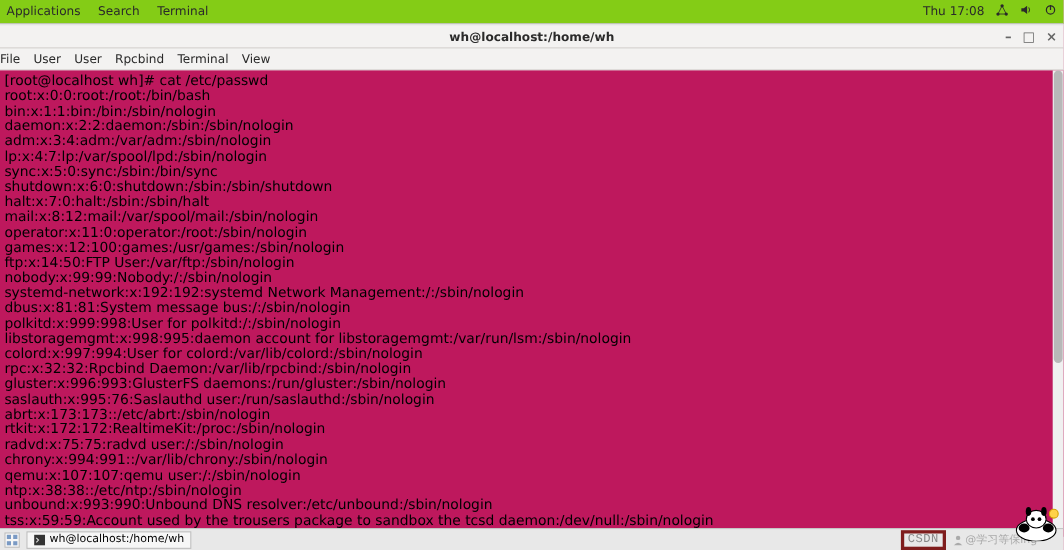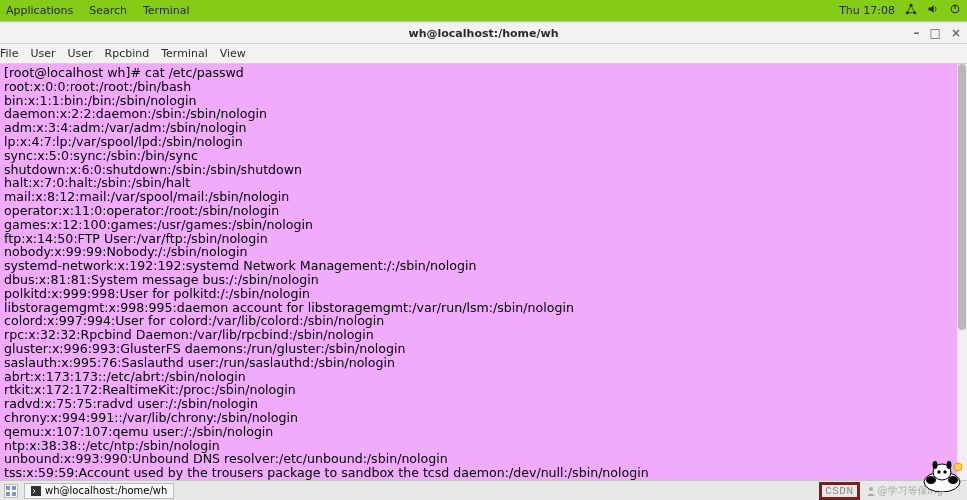--- a/index.html
+++ b/index.html
@@ -13,21 +13,21 @@
 .top-panel .icon svg { width: 12px; height: 12px; fill: #2a2a2a; }
 
 
 .window-title { height: 22px; background: #f3f2f1; border-top: 1px solid #e0e0e0; border-bottom: 1px solid #d4d2cf; display: flex; align-items: center; justify-content: center; font-size: 11px; font-weight: bold; color: #2a2a2a; position: relative; }
 .window-controls { position: absolute; right: 6px; display: flex; gap: 10px; font-size: 12px; color: #666; }
 
 
 .menu-bar { height: 20px; background: #f3f2f1; border-bottom: 1px solid #d4d2cf; display: flex; align-items: center; gap: 12px; padding: 0 0; font-size: 11px; color: #2a2a2a; }
 
 
-.terminal { background: #f0abfc; height: 424px; overflow: hidden; padding: 2px 4px; font-family: "DejaVu Sans Mono","Liberation Mono",monospace; font-size: 12.6px; line-height: 13.8px; color: #000; white-space: pre; position: relative; }
+.terminal { background: #be185d; height: 424px; overflow: hidden; padding: 2px 4px; font-family: "DejaVu Sans Mono","Liberation Mono",monospace; font-size: 12.6px; line-height: 13.8px; color: #000; white-space: pre; position: relative; }
 .terminal-scrollbar { position: absolute; right: 0; top: 64px; bottom: 20px; width: 10px; background: #f0f0f0; }
 .terminal-scrollbar-thumb { width: 8px; margin: 0 1px; height: 64%; background: #b8b8b8; border-radius: 4px; }
 
 
 .bottom-bar { position: absolute; bottom: 0; left: 0; right: 0; height: 20px; background: #e8e8e8; border-top: 1px solid #c5c5c5; display: flex; align-items: center; padding: 0 4px; font-size: 10px; gap: 6px; }
 .bottom-bar .task-button { background: #f6f6f6; border: 1px solid #bdbdbd; padding: 0 6px; height: 16px; display: inline-flex; align-items: center; gap: 4px; font-size: 10px; }
 .bottom-bar .sq { width: 14px; height: 14px; border: 1px solid #bdbdbd; background: #f6f6f6; display: inline-flex; align-items: center; justify-content: center; }
 .bottom-bar .spacer { flex: 1; }
 .bottom-bar .csdn { border: 3px solid #7f1d1d; padding: 0 3px; font-size: 11px; color: #888; letter-spacing: .5px; font-family: Liberation Mono, monospace; }
 .bottom-bar .watermark { color: #aaa; font-size: 10px; display: inline-flex; align-items: center; gap: 2px; margin-right: 20px; }

